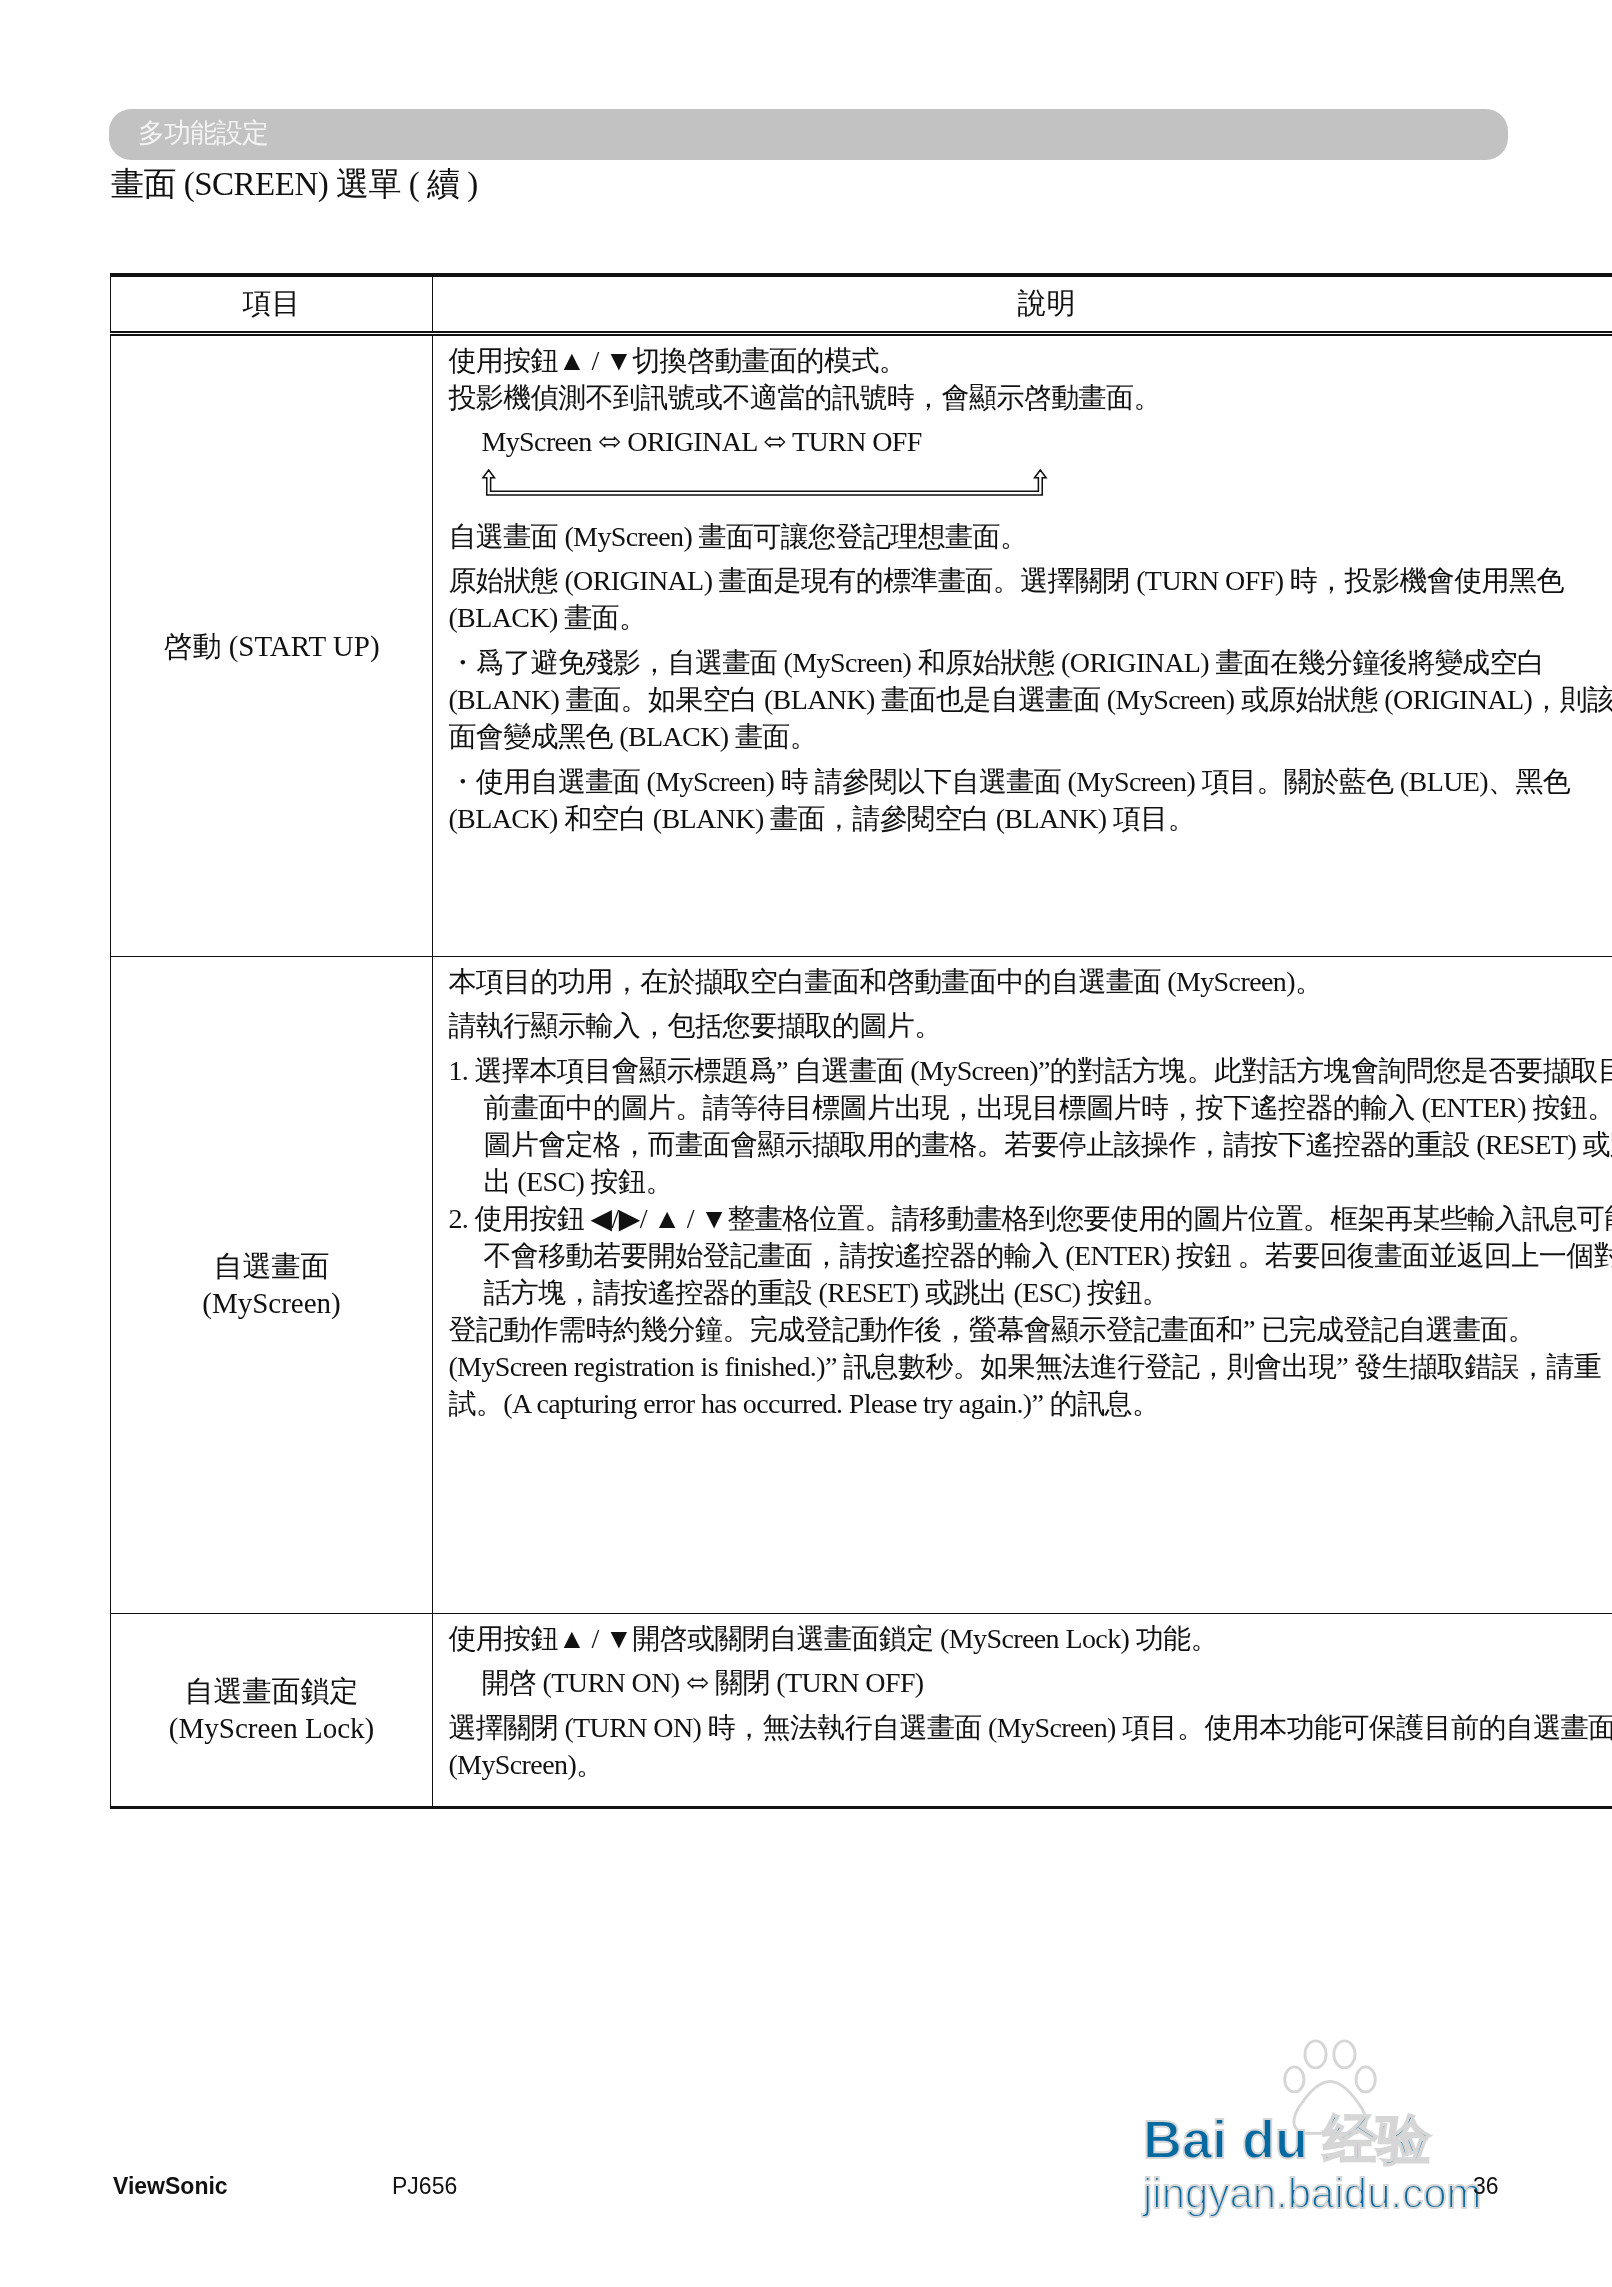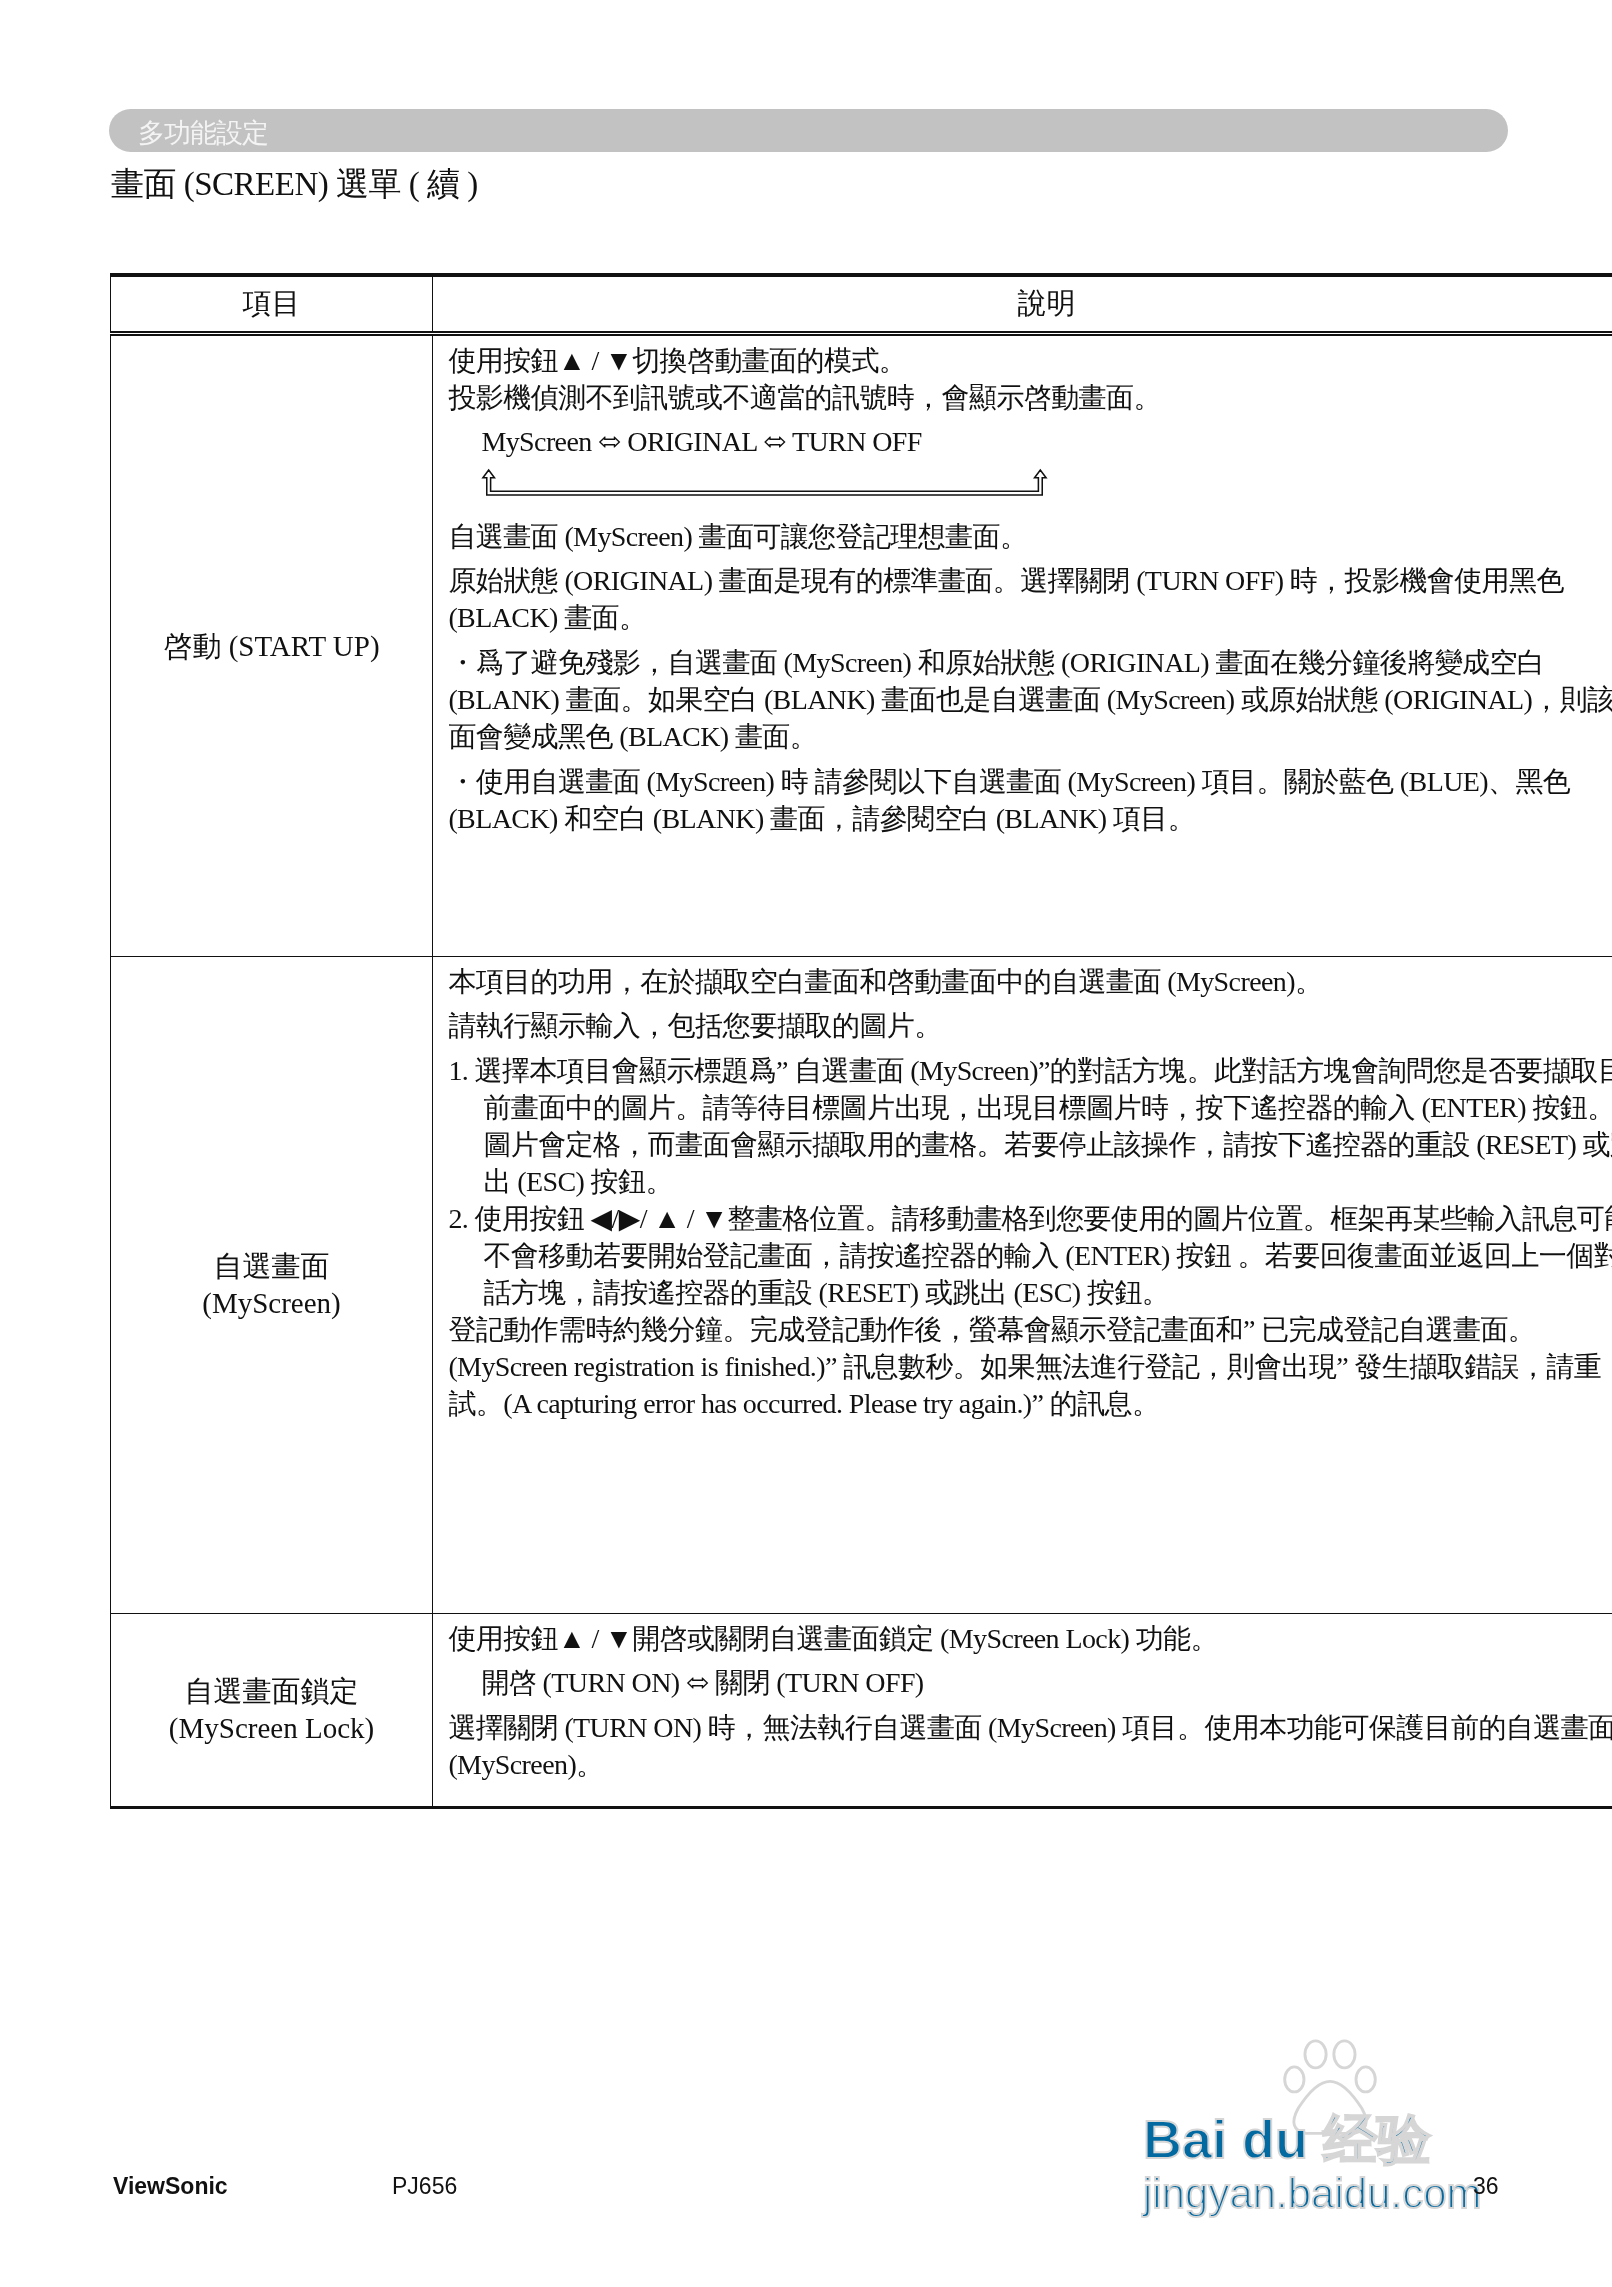--- a/index.html
+++ b/index.html
@@ -1,18 +1,18 @@
 <!DOCTYPE html>
 <html><head>
 <meta charset="utf-8">
 <style>
   html, body { margin: 0; padding: 0; background: #ffffff; }
   body { width: 1612px; height: 2287px; position: relative; overflow: hidden;
          font-family: "Liberation Serif", "DejaVu Serif", serif; color: #111; }
-  .hdr-bar { position: absolute; left: 109px; top: 109px; width: 1399px; height: 43px;
+  .hdr-bar { position: absolute; left: 109px; top: 109px; width: 1399px; height: 51px;
              background: #c2c2c2; border-radius: 22px; }
   .hdr-bar span { position: absolute; left: 29px; top: 5.8px; font-size: 27px; color: #f4f4f4;
                   font-family: "DejaVu Sans", sans-serif; letter-spacing: -1px; }
   .page-title { position: absolute; left: 111px; top: 162px; font-size: 33px; letter-spacing: -0.5px; }
   table.menu { position: absolute; left: 110px; top: 273px; width: 1551px;
                border-collapse: collapse; table-layout: fixed; }
   table.menu td, table.menu th { border: 1.9px solid #111; vertical-align: top; }
   table.menu thead tr { border-top: 4.8px solid #111; }
   table.menu th { font-weight: normal; font-size: 29px; height: 52px; text-align: center;
                   vertical-align: middle; border-bottom: 5.8px double #111; }

